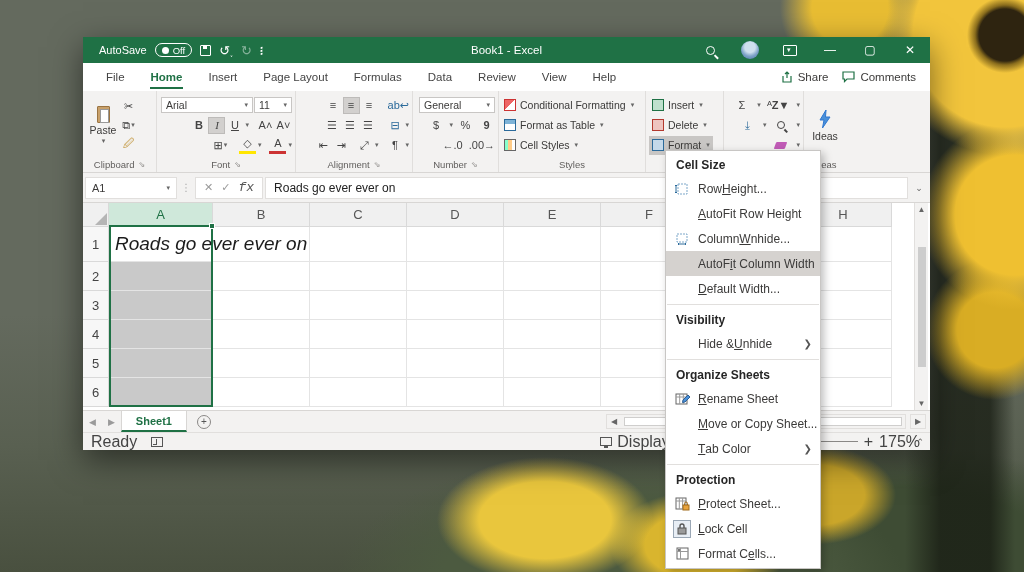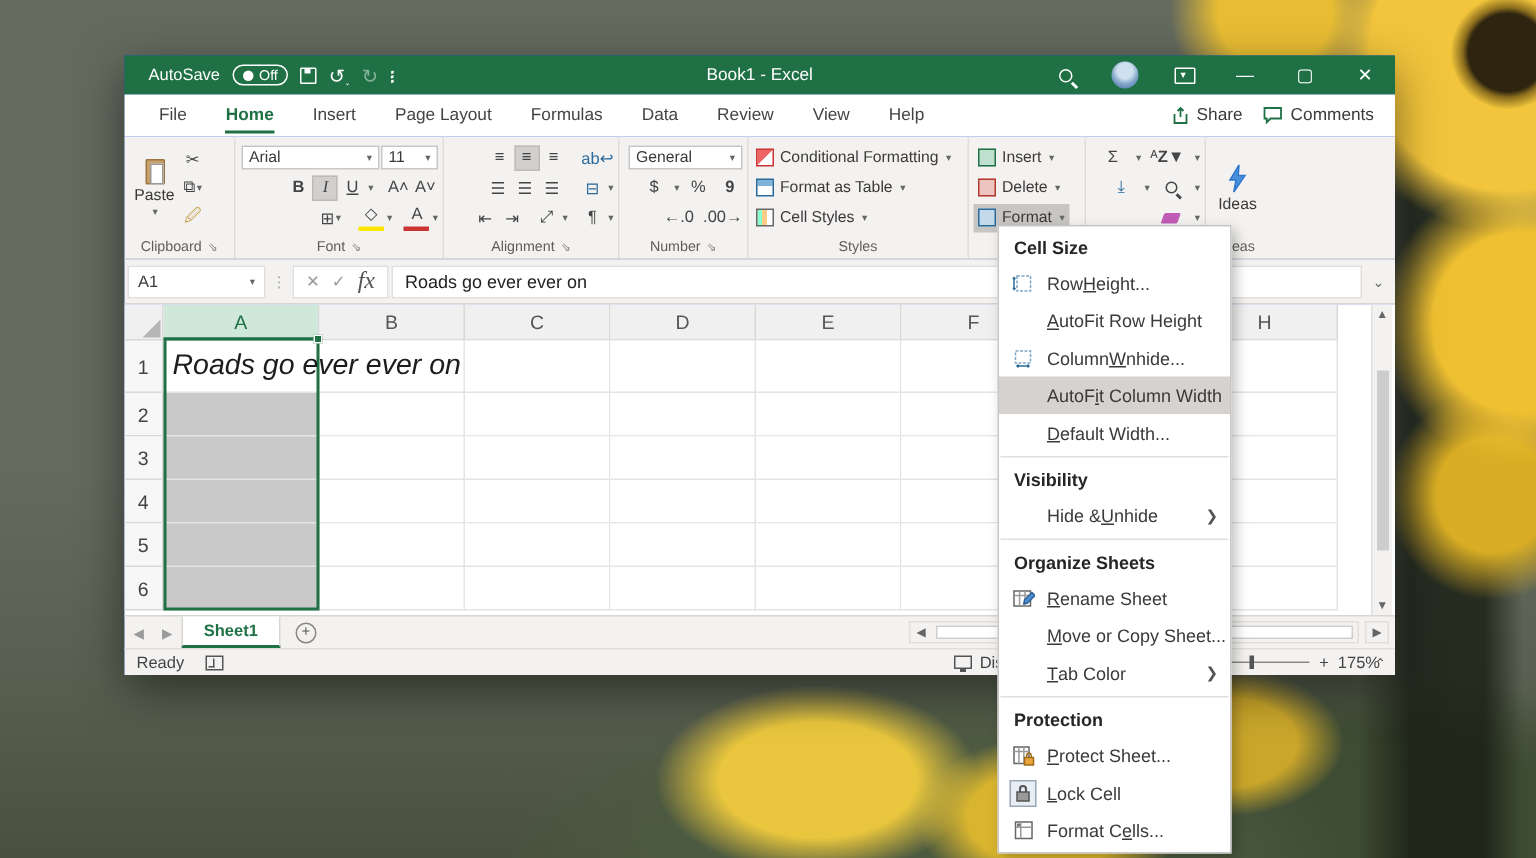--- a/index.html
+++ b/index.html
@@ -74,21 +74,21 @@
   .cells-row { display:flex; align-items:center; gap:4px; height:19px; font-size:10.5px; padding:0 3px; }
   .ribbon-collapse { position:absolute; right:6px; bottom:3px; font-size:9px; color:#605e5c; }
   .eraser { width:11px; height:7px; background:#c05bb6; transform:skewX(-20deg); border-radius:1px; }
   .mag { width:8px; height:8px; border:1.5px solid #444; border-radius:50%; position:relative; }
   .mag:before { content:""; position:absolute; width:4px; height:1.5px; background:#444; transform:rotate(45deg); left:6px; top:8px; }
   
   .fbar { height:30px; background:#f3f2f1; display:flex; align-items:center; padding:3px 2px; gap:2px; flex:none; border-bottom:1px solid #d8d6d4; }
   .namebox { width:92px; height:22px; background:#fff; border:1px solid #e1dfdd; display:flex; align-items:center; justify-content:space-between; padding:0 6px; font-size:11px; }
   .fbar-dots { color:#aaa; font-size:10px; padding:0 2px; }
   .fbar-btns { display:flex; align-items:center; gap:8px; background:#fff; border:1px solid #e1dfdd; height:22px; padding:0 8px; color:#999; }
-  .fx { font-style:italic; font-family:Liberation Serif, serif; color:#555; font-size:16px; }
+  .fx { font-style:italic; font-family:Liberation Mono, monospace; color:#555; font-size:13px; }
   .fcontent { flex:1; background:#fff; border:1px solid #e1dfdd; height:22px; display:flex; align-items:center; padding:0 8px; font-size:12px; color:#222; }
   .fbar-end { width:18px; text-align:center; color:#666; font-size:9px; }
   
   .gridwrap { flex:1; position:relative; background:#fff; overflow:hidden; }
   .vscroll { position:absolute; top:0; right:2px; bottom:0; width:14px; background:#f3f2f1; border-left:1px solid #e1dfdd; display:flex; flex-direction:column; justify-content:space-between; align-items:center; font-size:8px; color:#666; padding:2px 0; }
   .vthumb { width:8px; flex:1; margin:2px 0; background:#cdcdcd; border-radius:0; max-height:120px; }
   .grid { position:absolute; left:0; top:0; right:17px; bottom:0; }
   .hdr-row { display:flex; height:24px; }
   .corner { width:26px; background:#f0f0f0; border:1px solid #d9d9d9; border-left:none; border-top:none; position:relative; }
   .corner:after { content:""; position:absolute; right:1px; bottom:1px; border-left:12px solid transparent; border-bottom:12px solid #b5b5b5; }
@@ -103,21 +103,21 @@
   .fillhandle { position:absolute; width:6px; height:6px; background:#1f7145; border:1px solid #fff; z-index:4; }
   
   .sheetbar { height:22px; background:#f3f2f1; border-top:1px solid #d8d6d4; display:flex; align-items:center; flex:none; font-size:11px; position:relative; }
   .snav { color:#9a9a9a; font-size:9px; padding:0 6px; }
   .sheettab { background:#fff; color:#1f7145; font-weight:bold; padding:0 14px; height:100%; display:flex; align-items:center; border-right:1px solid #d8d6d4; border-left:1px solid #d8d6d4; border-bottom:2px solid #1f7145; }
   .addsheet { width:14px; height:14px; border:1px solid #8a8886; border-radius:50%; display:flex; align-items:center; justify-content:center; font-size:10px; color:#555; margin-left:10px; }
   .hscroll { position:absolute; right:24px; top:3px; width:300px; height:15px; background:#f3f2f1; display:flex; align-items:center; font-size:8px; color:#666; border:1px solid #e1dfdd; }
   .hthumb { flex:1; height:9px; background:#fff; border:1px solid #cfcecd; margin:0 3px; }
   .hscroll-right { position:absolute; right:4px; top:3px; font-size:8px; color:#666; border:1px solid #e1dfdd; height:15px; width:16px; display:flex; align-items:center; justify-content:center; background:#f3f2f1; }
   
-  .statusbar { height:18px; background:#f3f2f1; border-top:1px solid #e1dfdd; display:flex; align-items:center; font-size:11px; color:#444; flex:none; padding:0 8px; }
+  .statusbar { height:18px; background:#f3f2f1; border-top:1px solid #e1dfdd; display:flex; align-items:center; font-size:16px; color:#444; flex:none; padding:0 8px; }
   .macro-ico { width:12px; height:10px; border:1px solid #555; margin-left:14px; position:relative; }
   .macro-ico:before { content:""; position:absolute; left:1px; top:1px; right:5px; bottom:1px; border-right:1px solid #555; border-bottom:1px solid #555; }
   .status-mid { margin-left:auto; display:flex; align-items:center; gap:5px; margin-right:190px; }
   .monitor-ico { width:12px; height:9px; border:1px solid #555; position:relative; }
   .monitor-ico:before { content:""; position:absolute; left:3px; bottom:-3px; width:4px; height:2px; background:#555; }
   .zoomctl { position:absolute; right:10px; display:flex; align-items:center; gap:6px; color:#444; }
   .ztrack { width:58px; height:1px; background:#8a8886; position:relative; }
   .zthumb { position:absolute; left:18px; top:-4px; width:3px; height:9px; background:#555; }
   
   .fmenu { position:absolute; left:665px; top:150px; width:156px; background:#fff; border:1px solid #c8c6c4; box-shadow:3px 3px 8px rgba(0,0,0,.25); z-index:50; padding:2px 0; font-size:12px; color:#3b3a39; }

